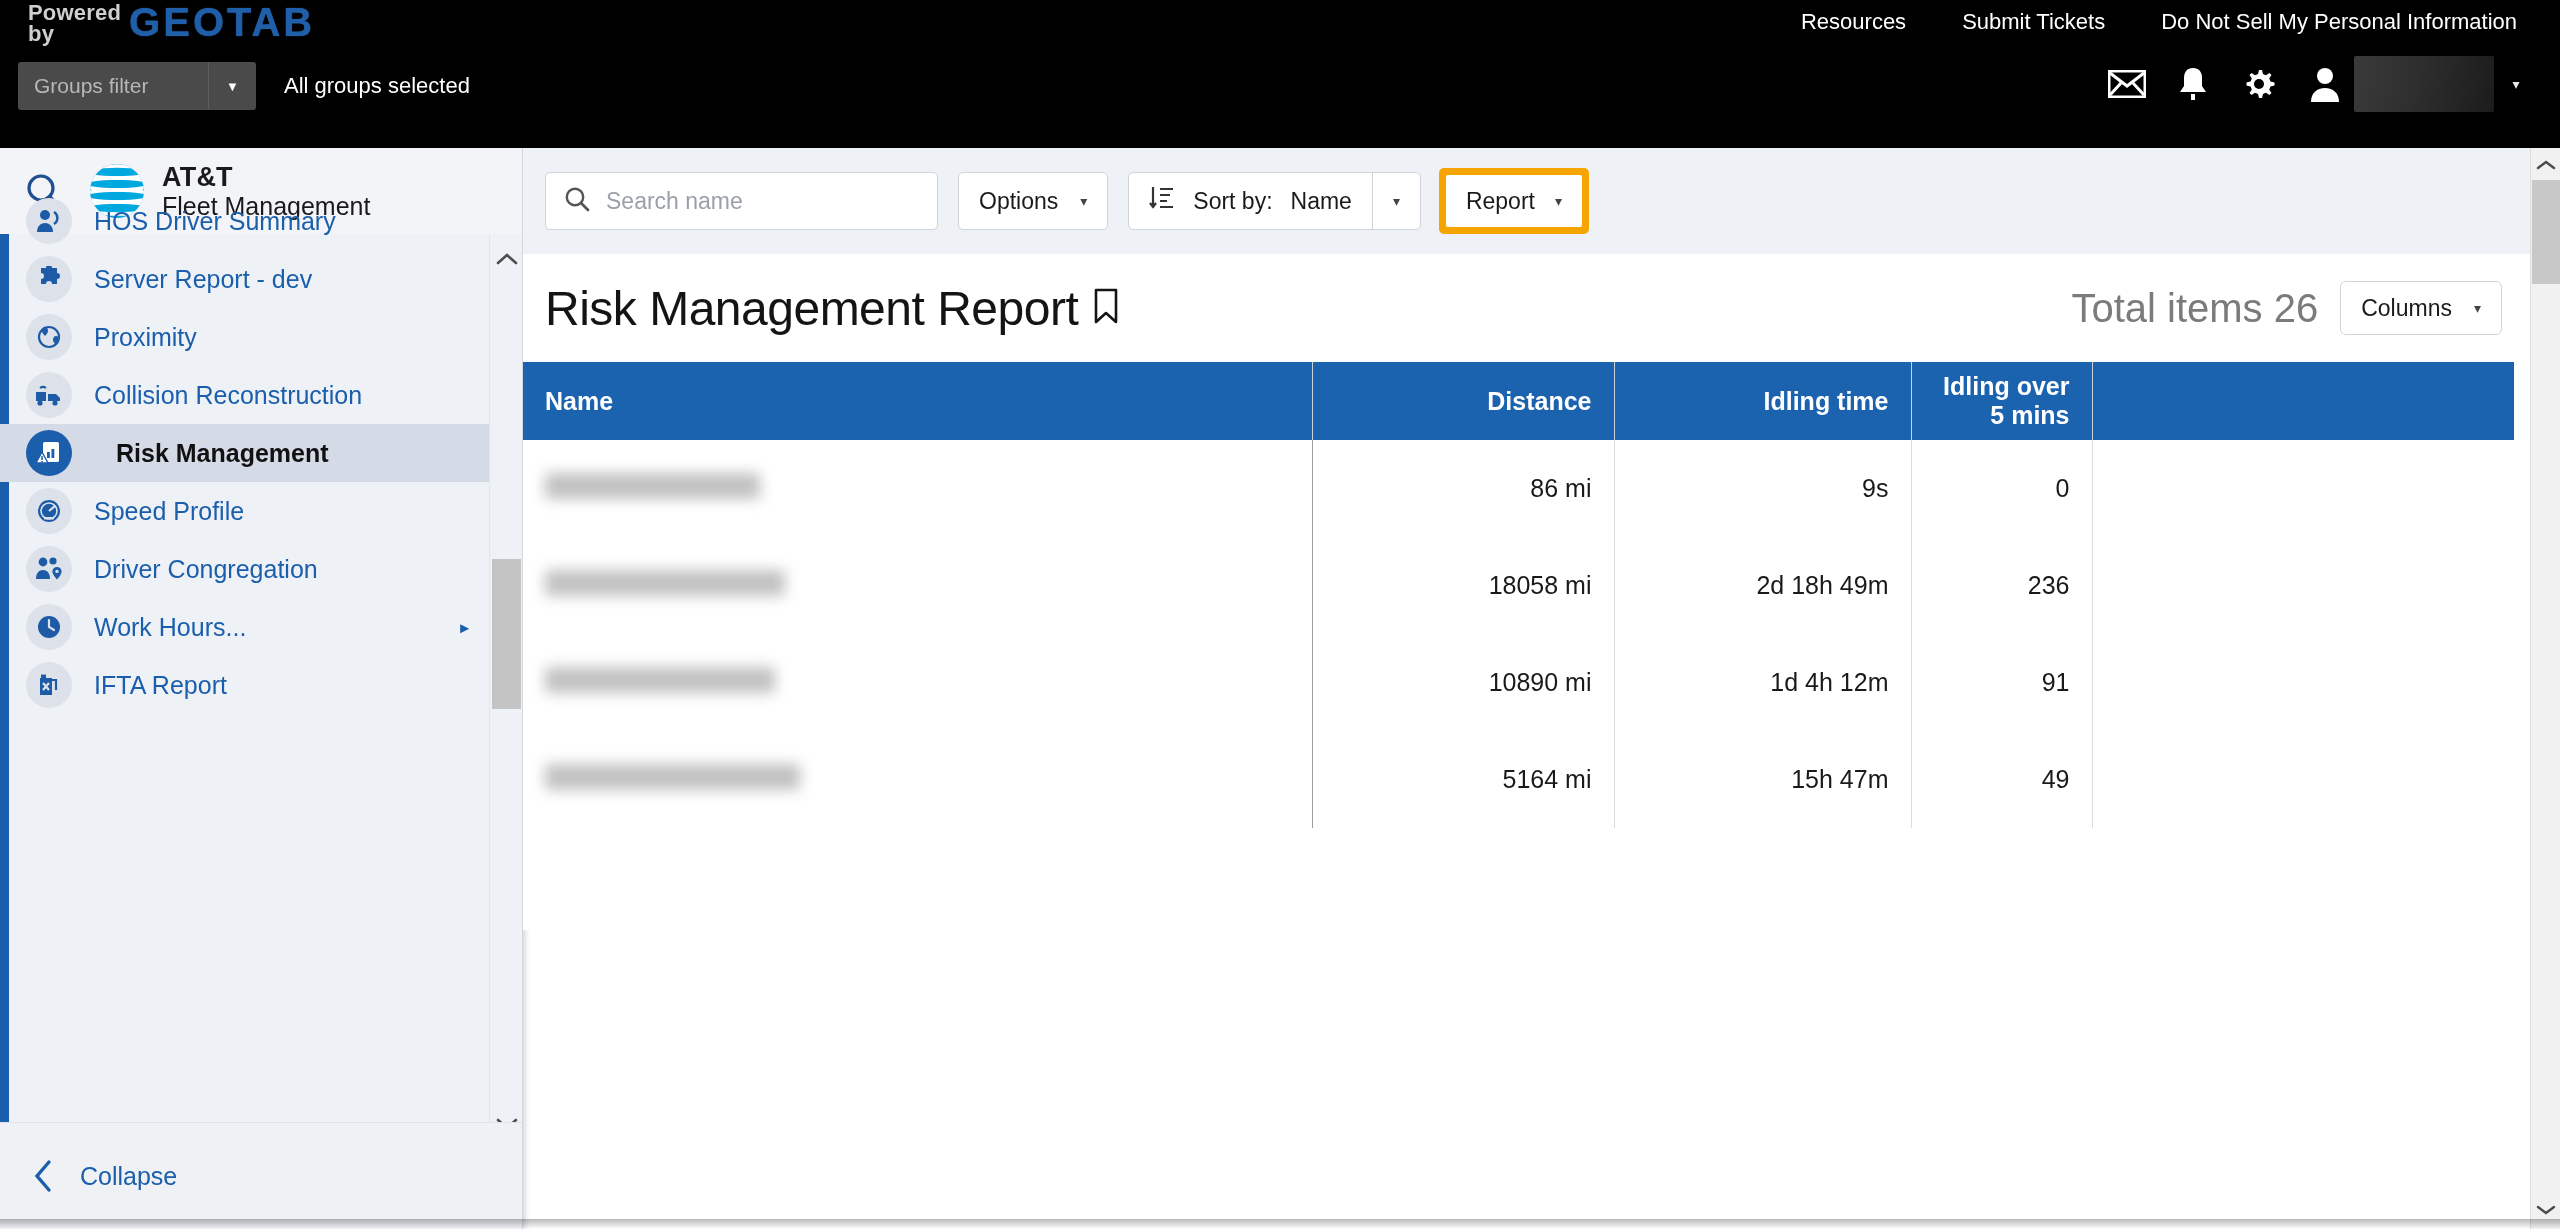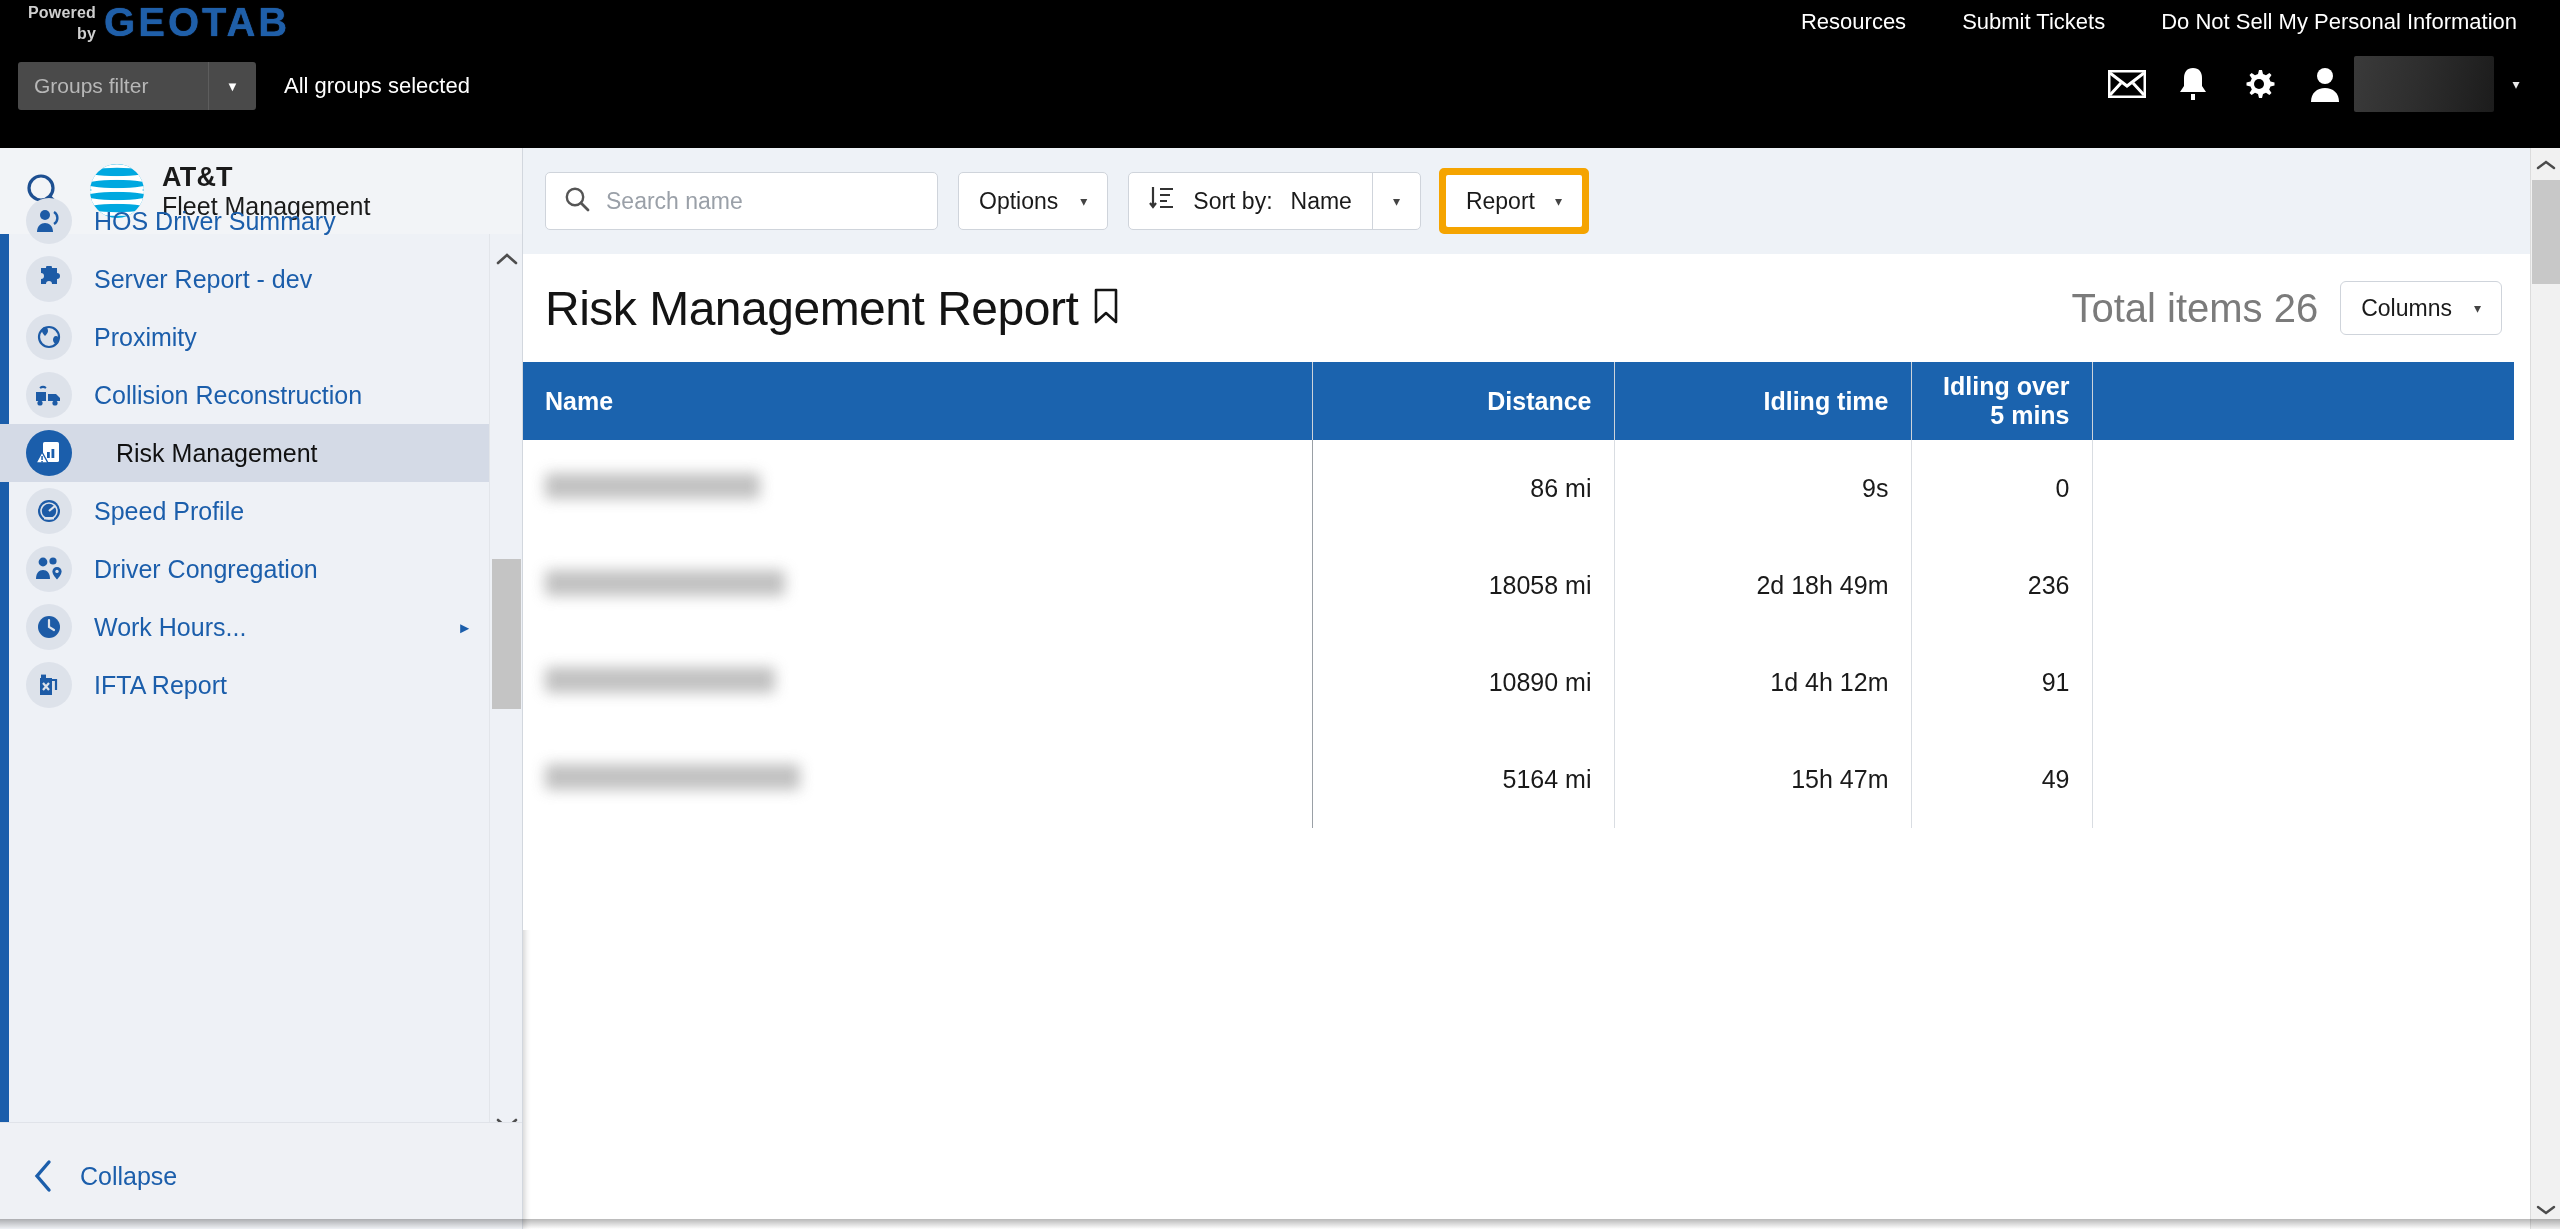--- a/index.html
+++ b/index.html
@@ -14,23 +14,23 @@
   
   .topbar {
     position: absolute; left: 0; top: 0; width: 2560px; height: 148px;
     background: #000000;
   }
   .powered-wrap {
     position: absolute; left: 28px; top: 0px;
     display: flex; align-items: flex-start; height: 46px;
   }
   .powered-text {
-    color: #cfcfcf; font-size: 16px; line-height: 21px;
+    color: #cfcfcf; font-size: 22px; line-height: 21px;
     font-weight: 600; letter-spacing: .2px;
-    text-align: right; padding-top: 2px; padding-right: 8px;
+    padding-top: 2px; padding-right: 8px;
   }
   .powered-text span { display: block; }
   .geotab-logo {
     color: #1f5fa9; font-size: 40px; font-weight: 700;
     letter-spacing: 3px; line-height: 42px; padding-top: 1px;
     text-shadow: 0 0 1px #2f6fbf;
   }
   .top-links {
     position: absolute; right: 43px; top: 2px;
     display: flex; align-items: center; gap: 56px; height: 40px;
@@ -107,21 +107,21 @@
   .nav-item .ni-icon {
     width: 46px; height: 46px; border-radius: 50%; background: #dde2ea;
     display: flex; align-items: center; justify-content: center;
     color: #1d5ba6; flex: 0 0 46px;
   }
   .nav-item .ni-label {
     margin-left: 22px; font-size: 25px; color: #1b5eab; white-space: nowrap;
   }
   .nav-item.selected { background: #d4dae6; }
   .nav-item.selected .ni-icon { background: #1b5eab; color: #ffffff; }
-  .nav-item.selected .ni-label { color: #111111; font-weight: 400; margin-left: 44px; }
+  .nav-item.selected .ni-label { color: #111111; font-weight: 700; margin-left: 44px; }
   .nav-item .ni-caret {
     position: absolute; right: 18px; color: #1b5eab; font-size: 15px;
   }
   .nav-left-accent {
     position: absolute; left: 0; top: 0; width: 9px; height: 100%;
     background: #1b5eab;
   }
 
   
   .sb-scroll {

